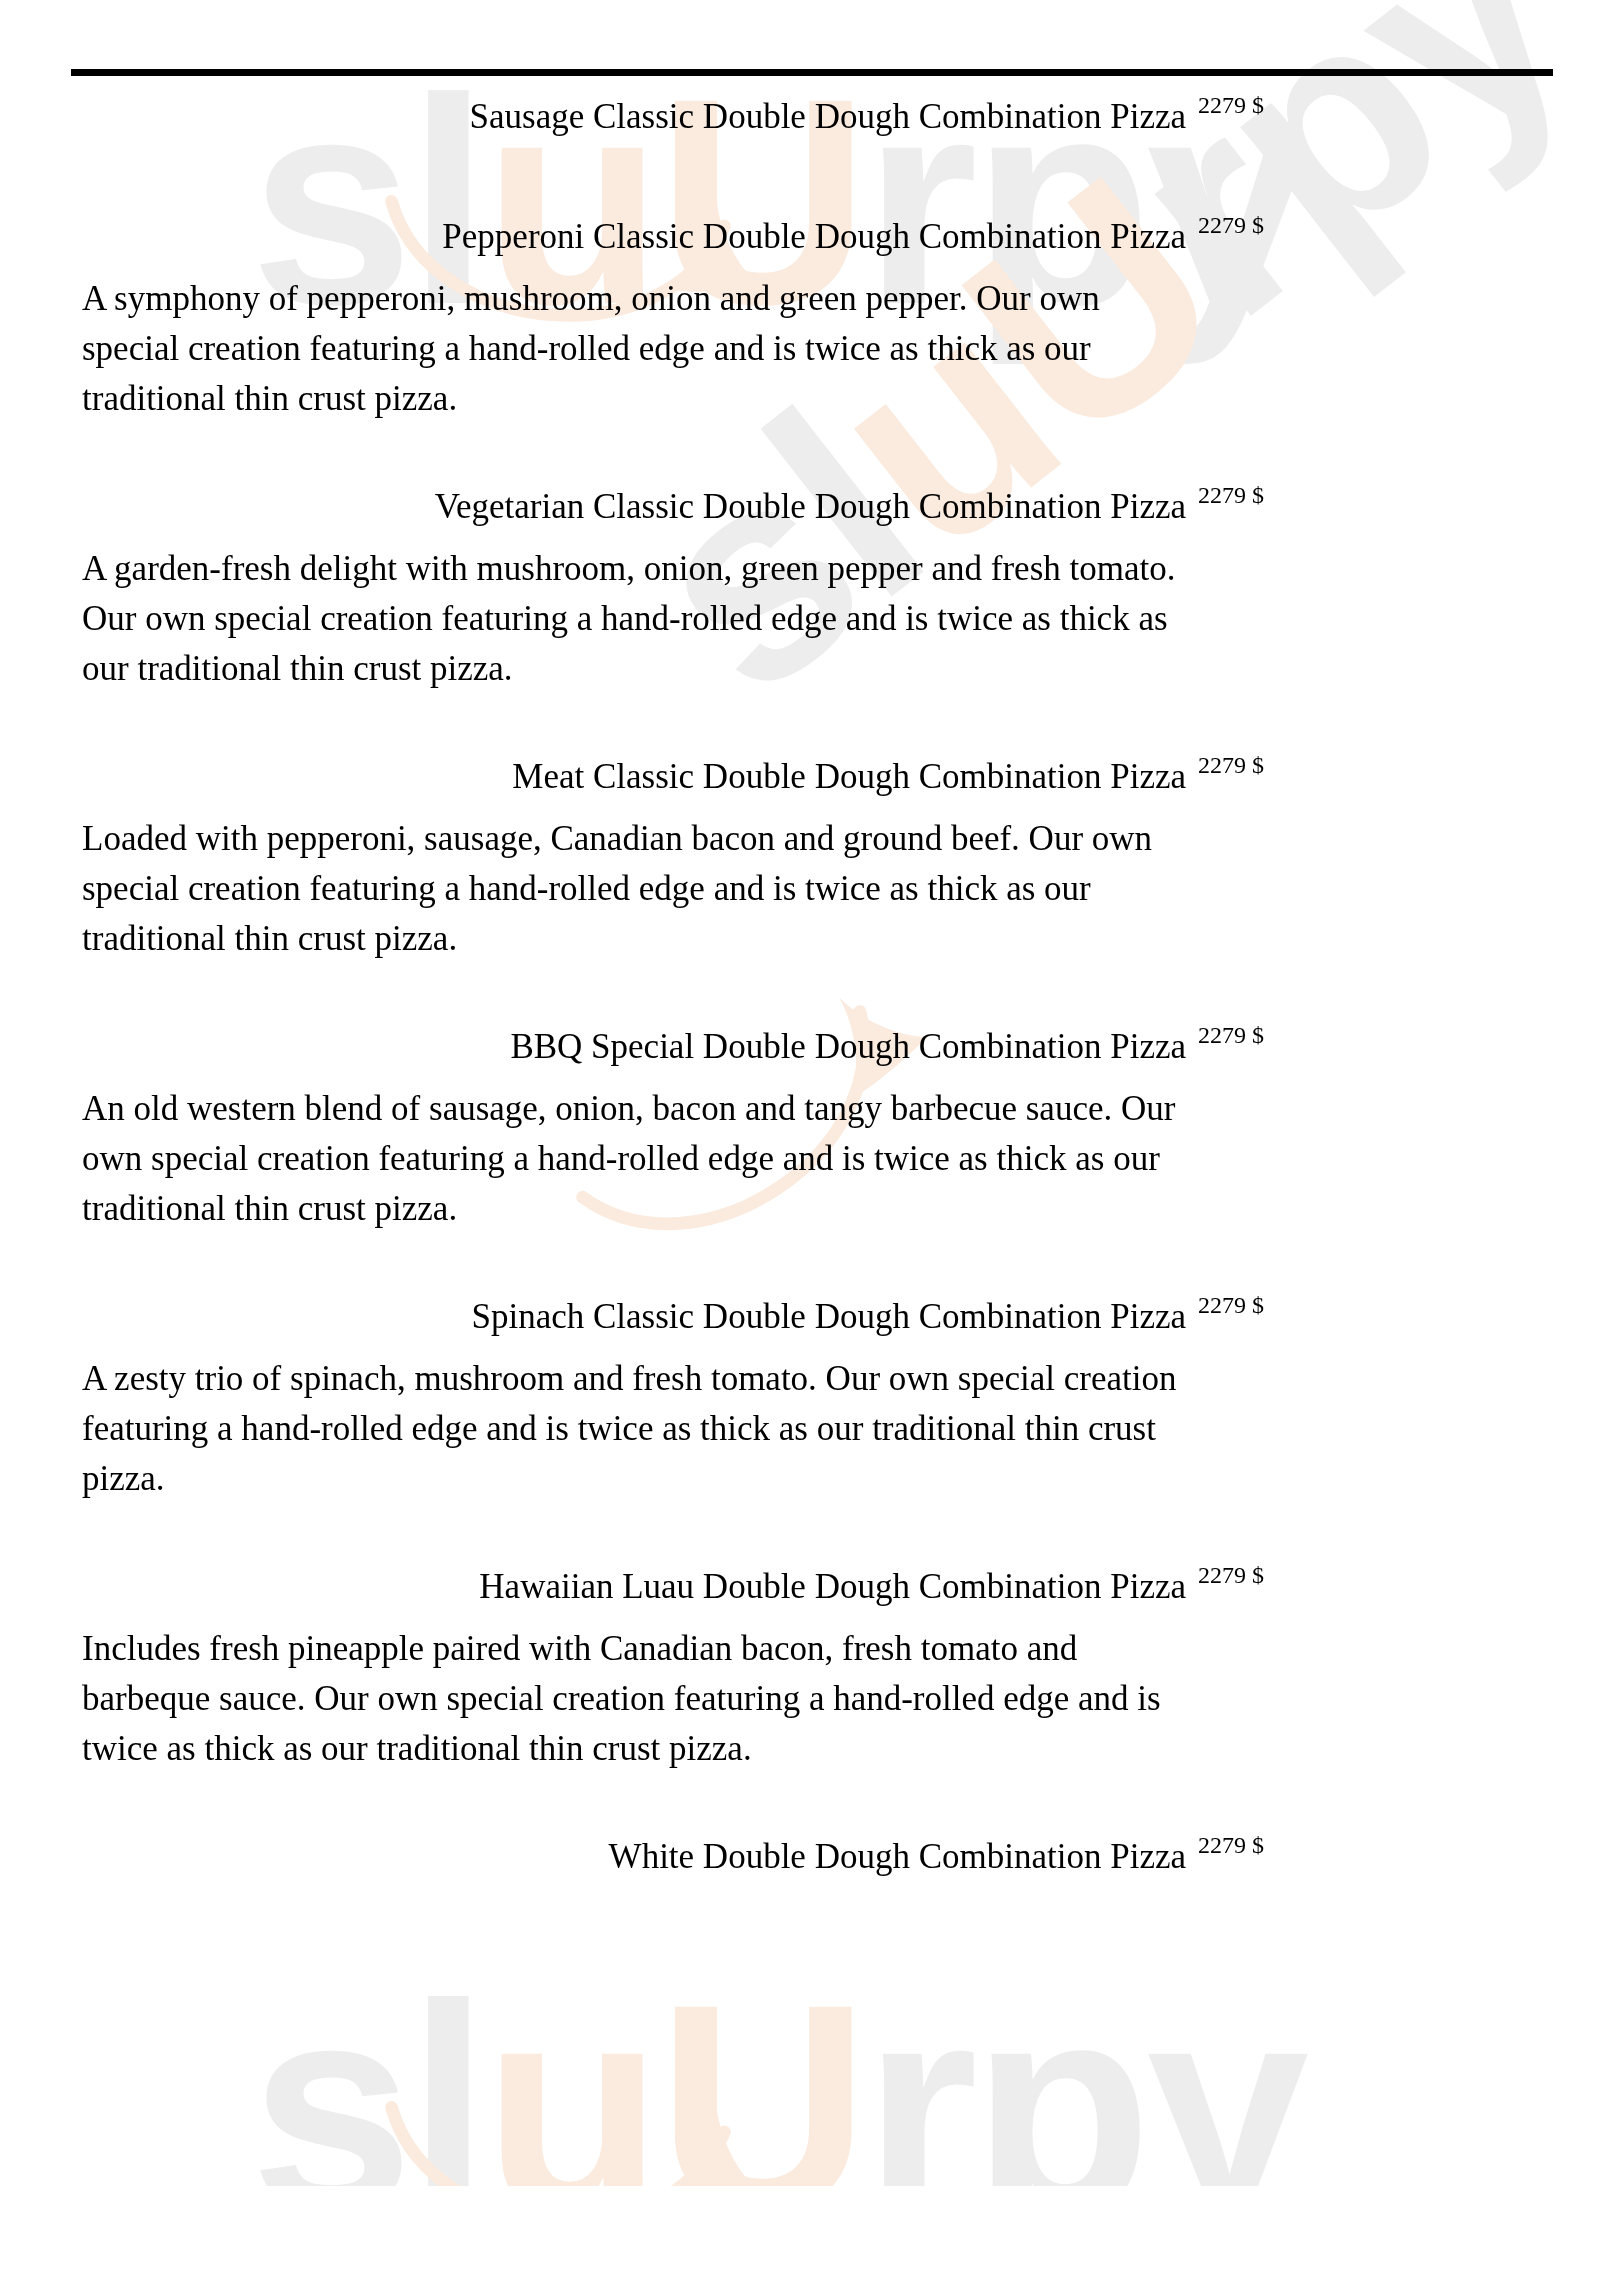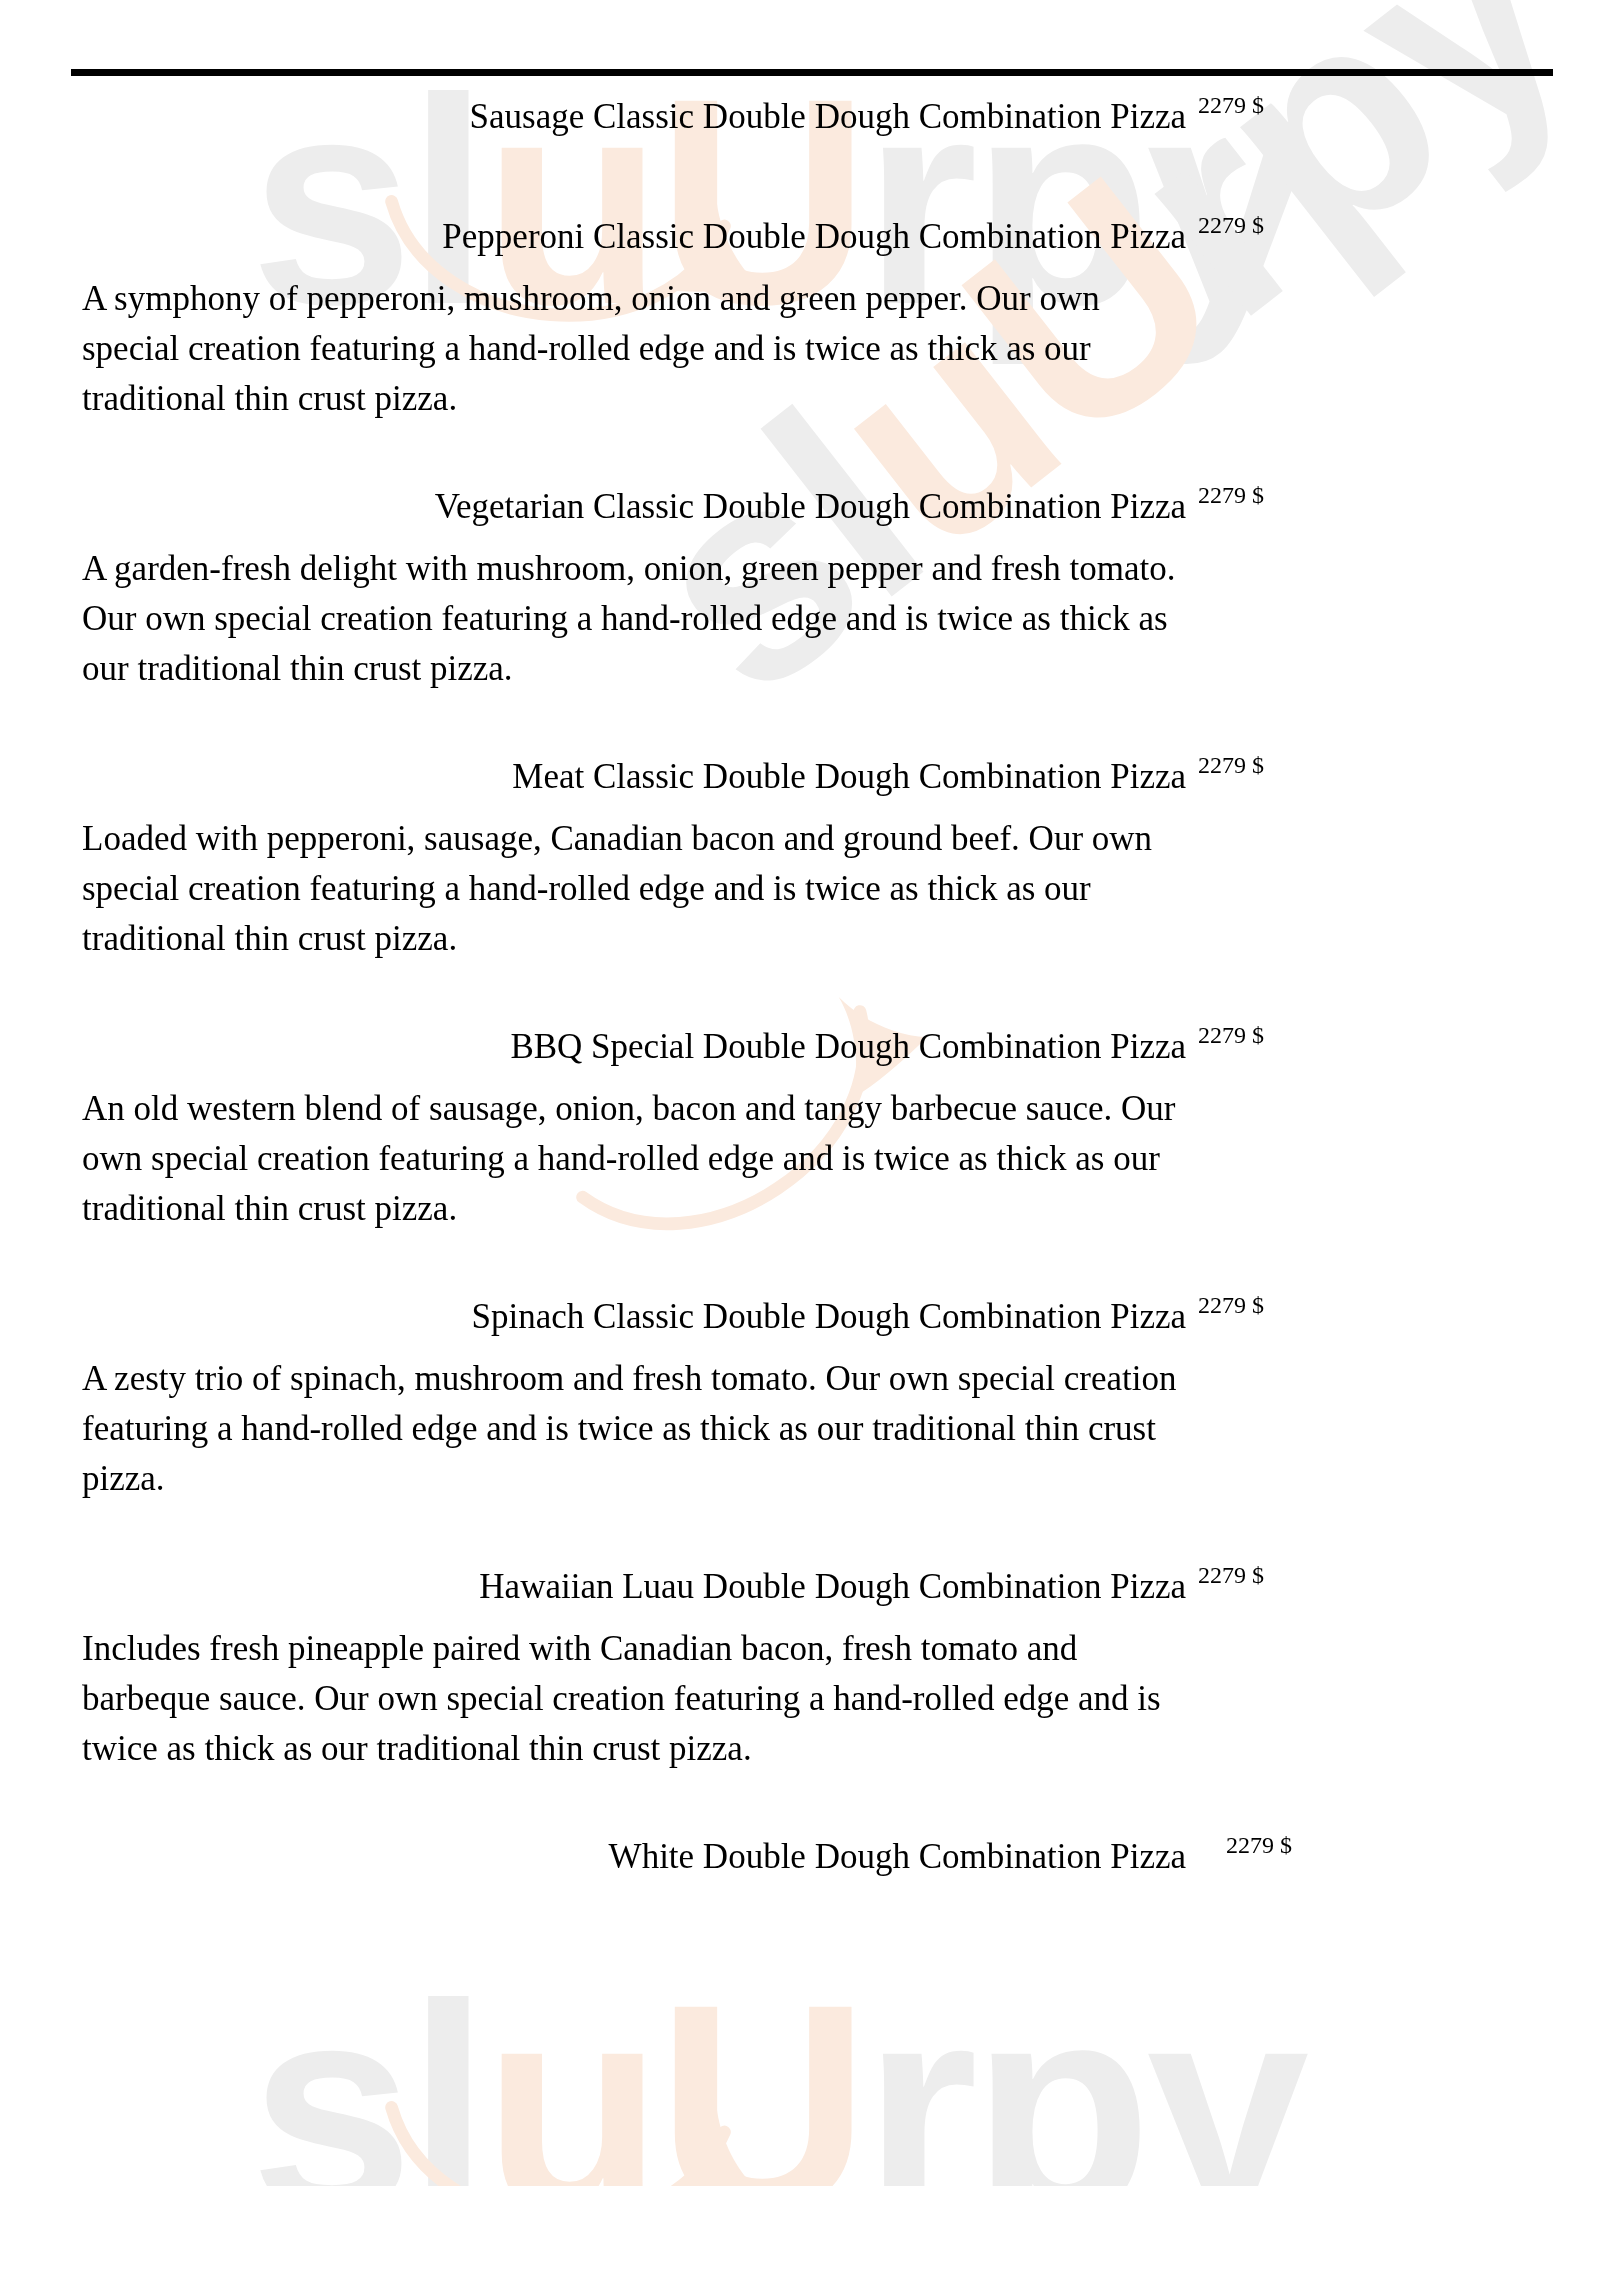--- a/index.html
+++ b/index.html
@@ -78,21 +78,21 @@
     width: 1621px;
   }
 
   .item {
     position: relative;
     display: flex;
     align-items: flex-start;
     padding: 0 0 0 0;
     margin: 0 0 46px 0;
   }
-  .item:last-child { margin-bottom: 0; gap: 28px; }
+  .item:last-child { margin-bottom: 0; }
 
   .item-text {
     width: 1198px;
     padding-left: 82px;
     box-sizing: border-box;
   }
 
   .item-name {
     font-size: 35px;
     line-height: 50px;

